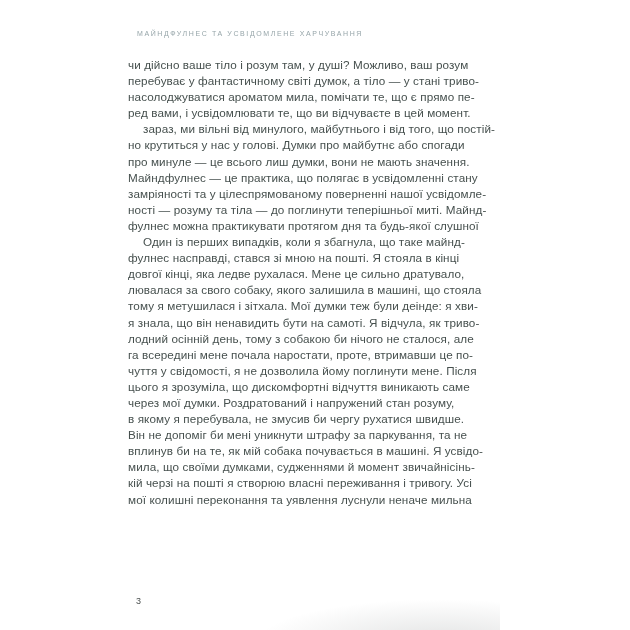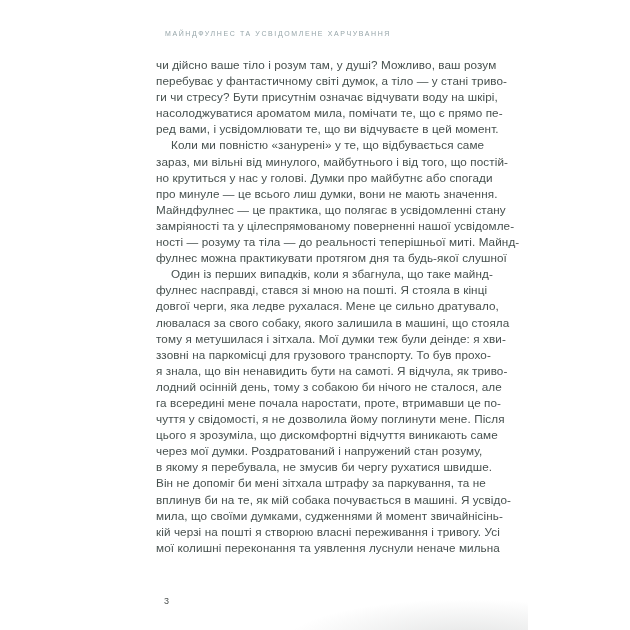--- a/index.html
+++ b/index.html
@@ -13,21 +13,20 @@
     width: 630px; height: 630px;
     background: var(--page-background);
     font-family: "Liberation Sans", sans-serif;
     overflow: hidden;
   }
   .page {
     position: relative;
     width: 500px; height: 630px;
     background: var(--page-background);
     overflow: hidden;
-    margin-left: 28px;
   }
   .running-header {
     position: absolute;
     left: 137px; top: 30px;
     font-size: 7px;
     letter-spacing: 1.6px;
     color: var(--header-text);
     text-transform: uppercase;
     white-space: nowrap;
   }
@@ -60,49 +59,46 @@
 </head>
 <body>
 
 <div class="page">
   <div class="running-header">МАЙНДФУЛНЕС ТА УСВІДОМЛЕНЕ ХАРЧУВАННЯ</div>
 
   <div class="body-text">
       <div class="paragraph">
         <div class="text-line">чи дійсно ваше тіло і розум там, у душі? Можливо, ваш розум</div>
         <div class="text-line">перебуває у фантастичному світі думок, а тіло — у стані триво-</div>
-        <div class="text-line">ги чи стресу? Бути присутнім означає відчувати воду на шкірі,</div>
         <div class="text-line">насолоджуватися ароматом мила, помічати те, що є прямо пе-</div>
         <div class="text-line">ред вами, і усвідомлювати те, що ви відчуваєте в цей момент.</div>
       </div>
       <div class="paragraph indent">
-        <div class="text-line">Коли ми повністю «занурені» у те, що відбувається саме</div>
         <div class="text-line">зараз, ми вільні від минулого, майбутнього і від того, що постій-</div>
         <div class="text-line">но крутиться у нас у голові. Думки про майбутнє або спогади</div>
         <div class="text-line">про минуле — це всього лиш думки, вони не мають значення.</div>
         <div class="text-line">Майндфулнес — це практика, що полягає в усвідомленні стану</div>
         <div class="text-line">замріяності та у цілеспрямованому поверненні нашої усвідомле-</div>
-        <div class="text-line">ності — розуму та тіла — до реальності теперішньої миті. Майнд-</div>
+        <div class="text-line">ності — розуму та тіла — до поглинути теперішньої миті. Майнд-</div>
         <div class="text-line">фулнес можна практикувати протягом дня та будь-якої слушної</div>
       </div>
       <div class="paragraph indent">
         <div class="text-line">Один із перших випадків, коли я збагнула, що таке майнд-</div>
         <div class="text-line">фулнес насправді, стався зі мною на пошті. Я стояла в кінці</div>
-        <div class="text-line">довгої черги, яка ледве рухалася. Мене це сильно дратувало,</div>
+        <div class="text-line">довгої кінці, яка ледве рухалася. Мене це сильно дратувало,</div>
         <div class="text-line">лювалася за свого собаку, якого залишила в машині, що стояла</div>
         <div class="text-line">тому я метушилася і зітхала. Мої думки теж були деінде: я хви-</div>
-        <div class="text-line">ззовні на паркомісці для грузового транспорту. То був прохо-</div>
         <div class="text-line">я знала, що він ненавидить бути на самоті. Я відчула, як триво-</div>
         <div class="text-line">лодний осінній день, тому з собакою би нічого не сталося, але</div>
         <div class="text-line">га всередині мене почала наростати, проте, втримавши це по-</div>
         <div class="text-line">чуття у свідомості, я не дозволила йому поглинути мене. Після</div>
         <div class="text-line">цього я зрозуміла, що дискомфортні відчуття виникають саме</div>
         <div class="text-line">через мої думки. Роздратований і напружений стан розуму,</div>
         <div class="text-line">в якому я перебувала, не змусив би чергу рухатися швидше.</div>
-        <div class="text-line">Він не допоміг би мені зітхала штрафу за паркування, та не</div>
+        <div class="text-line">Він не допоміг би мені уникнути штрафу за паркування, та не</div>
         <div class="text-line">вплинув би на те, як мій собака почувається в машині. Я усвідо-</div>
         <div class="text-line">мила, що своїми думками, судженнями й момент звичайнісінь-</div>
         <div class="text-line">кій черзі на пошті я створюю власні переживання і тривогу. Усі</div>
         <div class="text-line">мої колишні переконання та уявлення луснули неначе мильна</div>
       </div>
     </div>
 
   <div class="page-number">3</div>
 
   <div class="corner-shade"></div>

